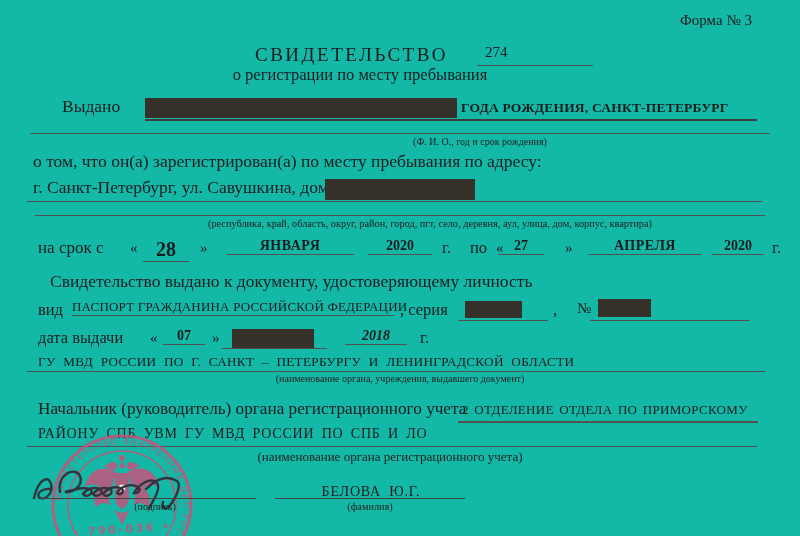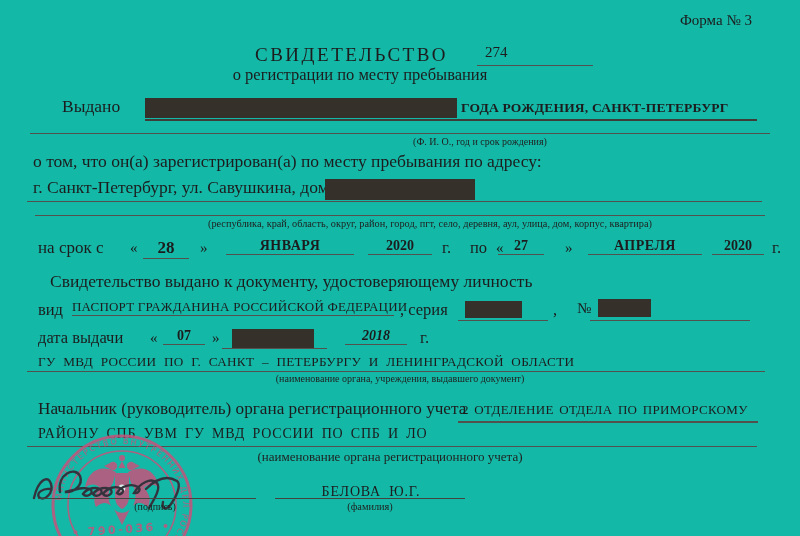--- a/index.html
+++ b/index.html
@@ -43,21 +43,21 @@
   <div class="abs main" style="left:33px;top:151px;">о том, что он(а) зарегистрирован(а) по месту пребывания по адресу:</div>
   <div class="abs main" style="left:33px;top:177px;">г. Санкт-Петербург, ул. Савушкина, дом</div>
   <div class="redact" style="left:325px;top:179px;width:150px;height:21px;"></div>
   <div class="hr" style="left:27px;top:201px;width:735px;"></div>
   <div class="hr" style="left:35px;top:215px;width:730px;"></div>
   <div class="abs cap" style="left:80px;top:218px;width:700px;font-size:10.3px;">(республика, край, область, округ, район, город, пгт, село, деревня, аул, улица, дом, корпус, квартира)</div>
 
   <div class="abs" style="left:38px;top:238px;font-size:17px;">на срок с</div>
   <div class="abs q" style="left:130px;top:240px;">«</div>
   <div class="abs">
-      <span class="blank abs b" style="left:143px;top:238px;width:46px;font-size:17px;text-align:center;">28</span>
+      <span class="blank abs b" style="left:143px;top:238px;width:46px;font-size:20px;text-align:center;">28</span>
     </div>
   <div class="abs q" style="left:200px;top:240px;">»</div>
   <div class="abs">
       <span class="blank abs b" style="left:226px;top:238px;width:128px;font-size:14px;letter-spacing:.5px;">ЯНВАРЯ</span>
     </div>
   <div class="abs">
       <span class="blank abs b" style="left:368px;top:238px;width:64px;font-size:14px;">2020</span>
     </div>
   <div class="abs" style="left:442px;top:238px;font-size:16.5px;">г.</div>
   <div class="abs" style="left:470px;top:238px;font-size:16.5px;text-align:center;">по</div>

